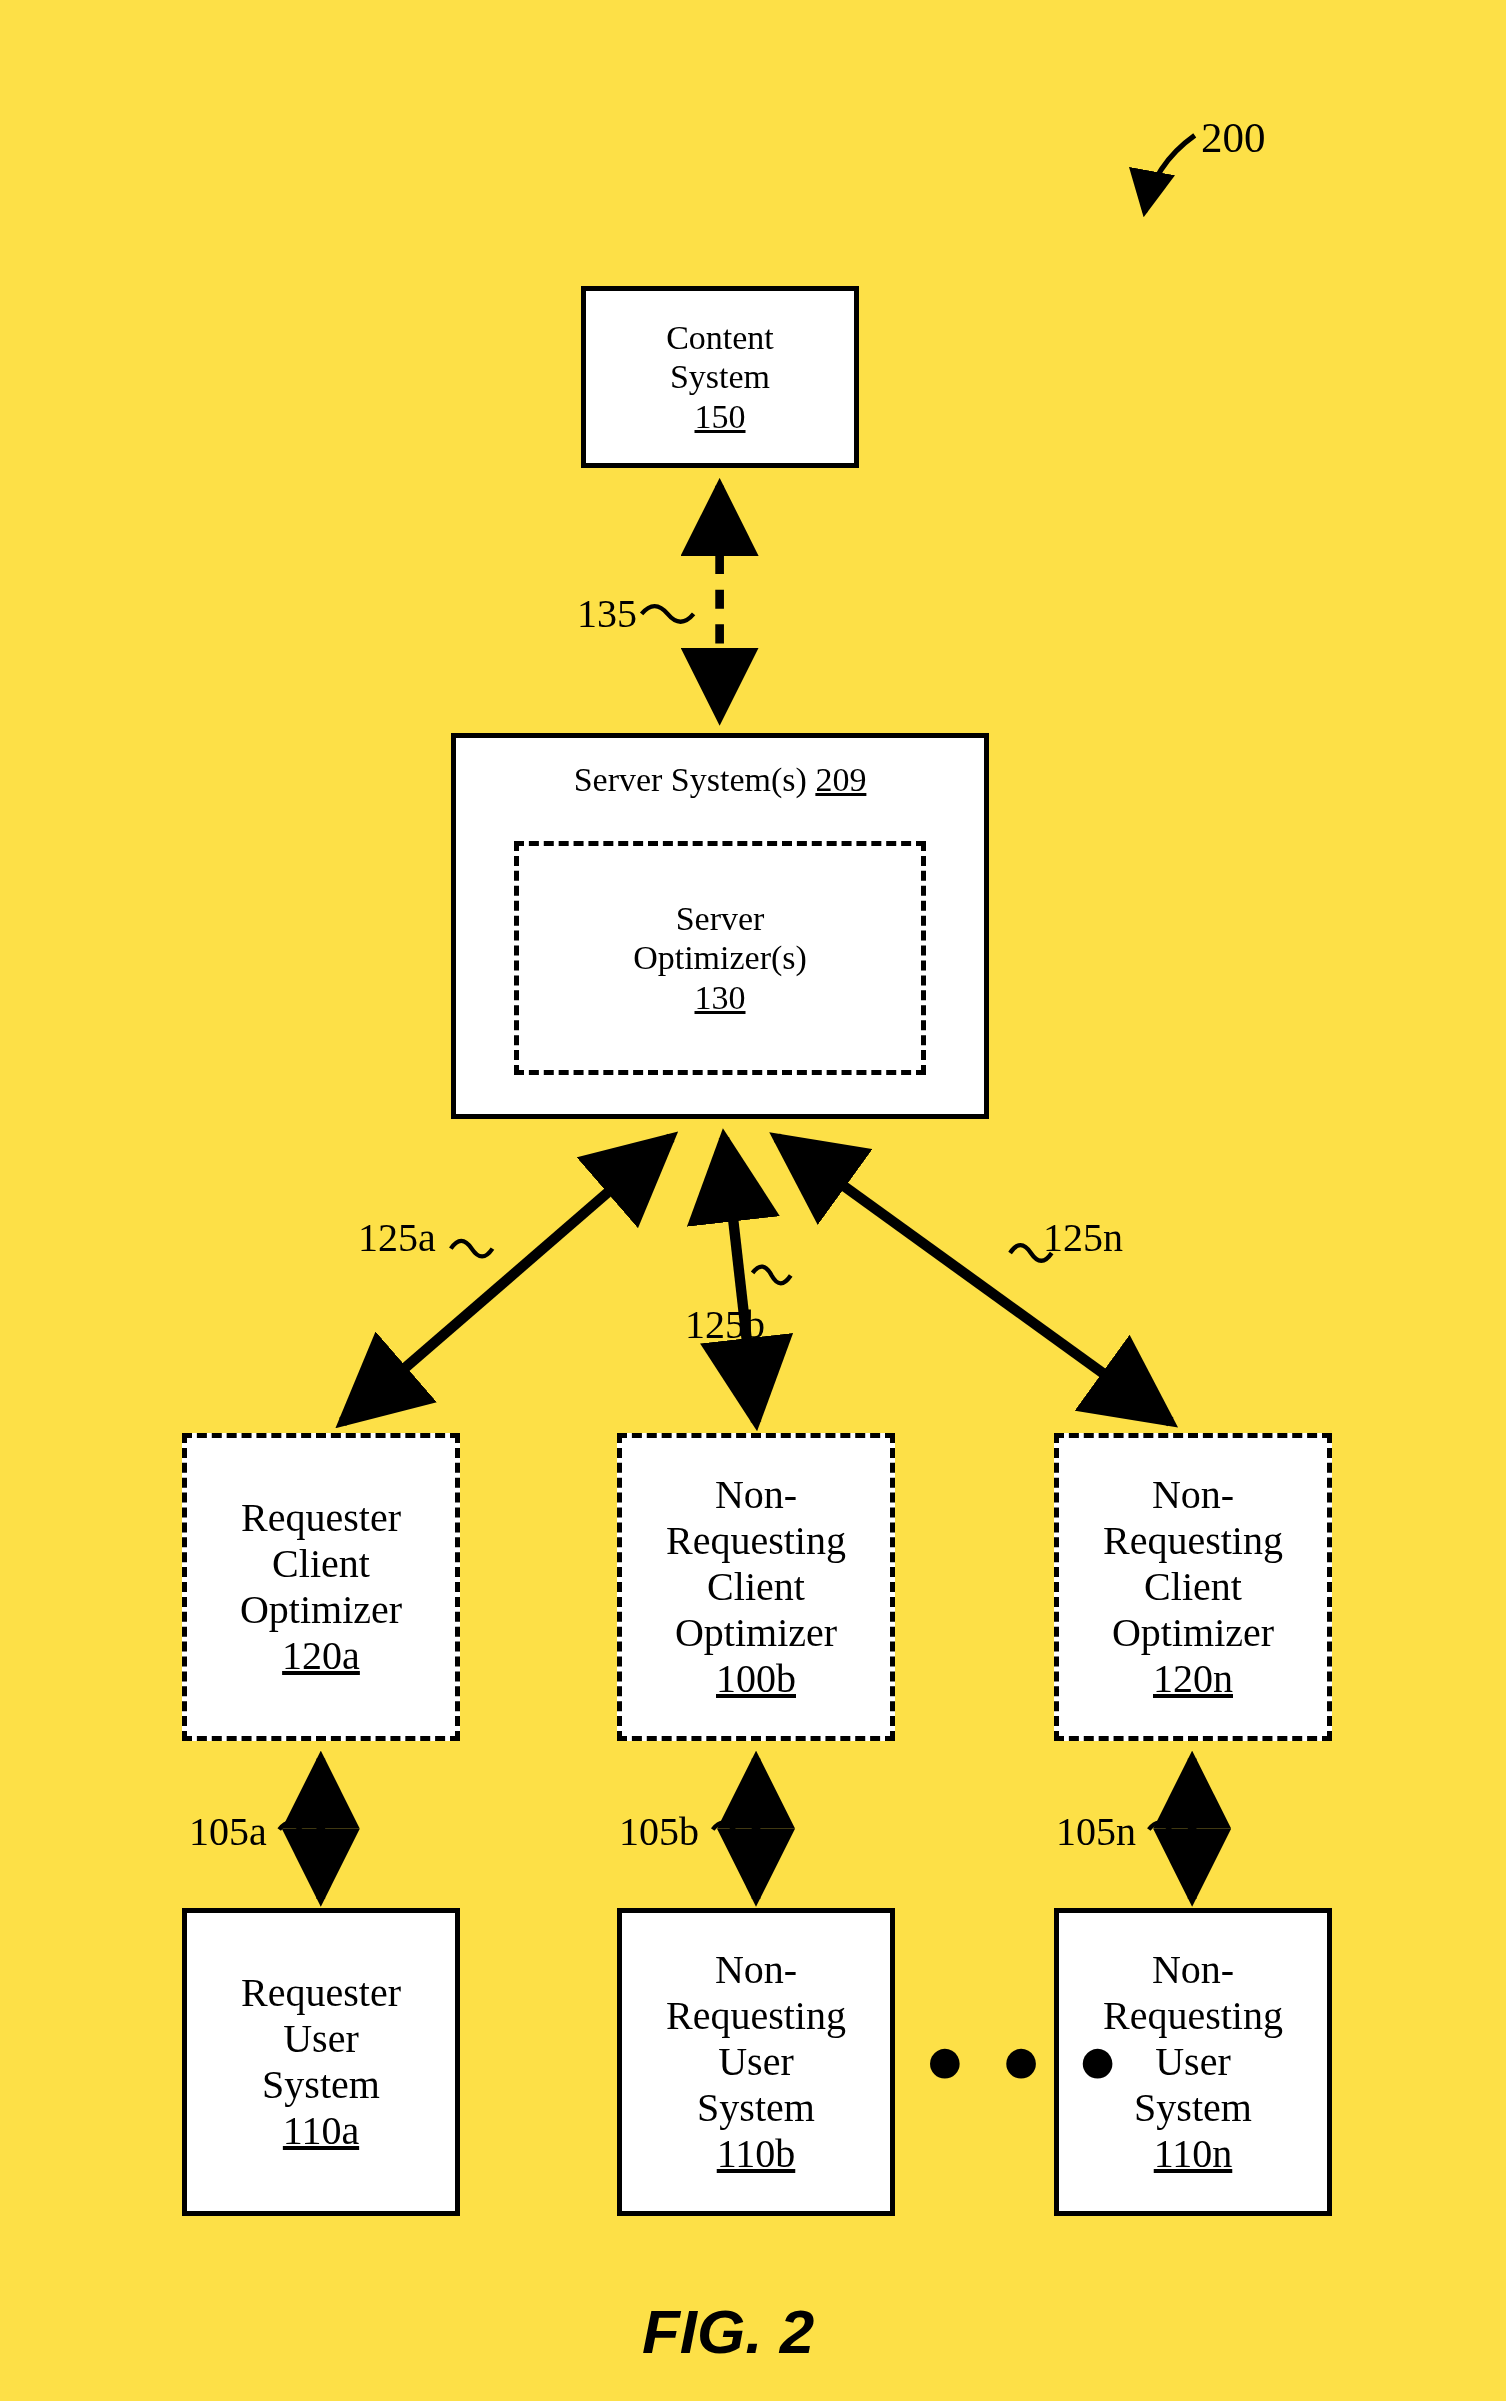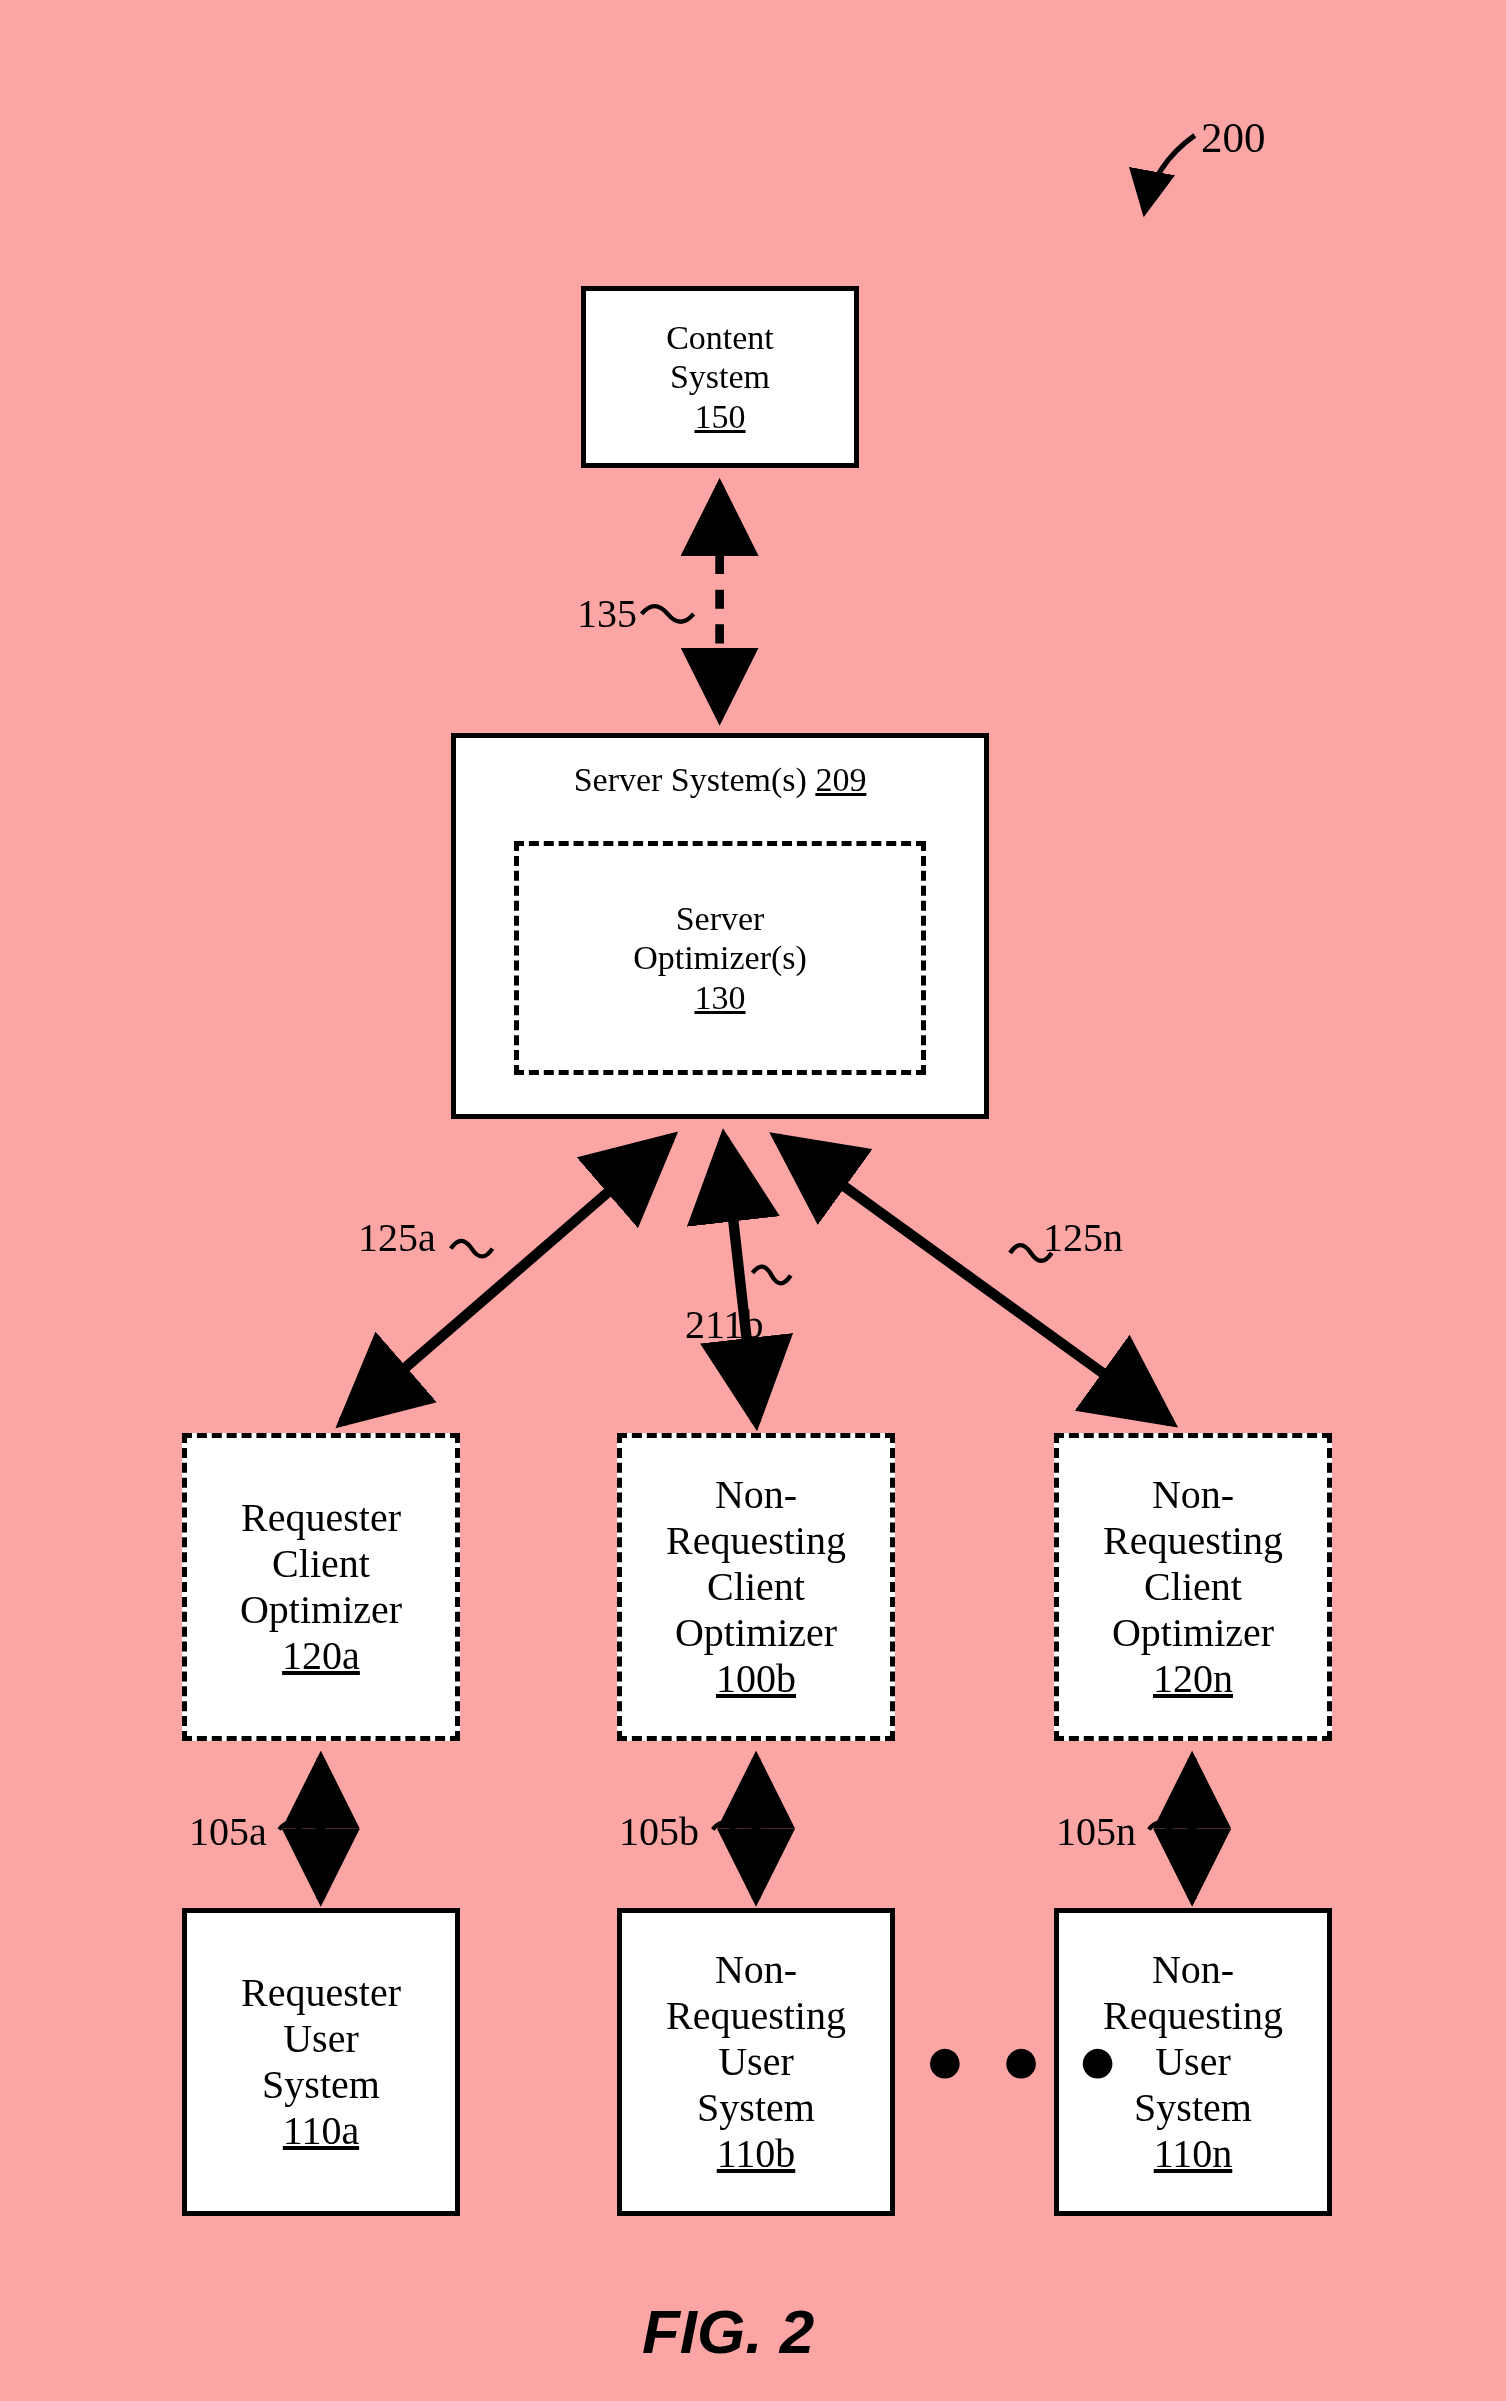--- a/index.html
+++ b/index.html
@@ -6,21 +6,21 @@
     margin: 0;
     padding: 0;
     background: #ffffff;
     font-family: "Times New Roman", Times, serif;
     color: #000000;
   }
   .page {
     position: relative;
     width: 1506px;
     height: 2401px;
-    background: #fca5a5;
+    background: #fde047;
   }
   .box {
     position: absolute;
     border: 5.2px solid #000;
     text-align: center;
     display: flex;
     flex-direction: column;
     align-items: center;
     justify-content: center;
     box-sizing: border-box;
@@ -87,21 +87,21 @@
     </div>
   </div>
 
   <div class="box dashed txt48" style="left:514px; top:841px; width:412px; height:234px;">
     <div class="inner-line">Server</div>
     <div class="inner-line">Optimizer(s)</div>
     <div class="inner-line ref-underline">130</div>
   </div>
 
   <div class="label" style="left:358px; top:1214px;">125a</div>
-  <div class="label" style="left:685px; top:1301px;">211b</div>
+  <div class="label" style="left:685px; top:1301px;">125b</div>
   <div class="label" style="left:1043px; top:1214px;text-align:center;">125n</div>
 
   <div class="box dashed txt46" style="left:182px; top:1433px; width:278px; height:308px;">
     <div class="inner-line">Requester</div>
     <div class="inner-line">Client</div>
     <div class="inner-line">Optimizer</div>
     <div class="inner-line ref-underline">120a</div>
   </div>
 
   <div class="box dashed txt46" style="left:617px; top:1433px; width:278px; height:308px;">

